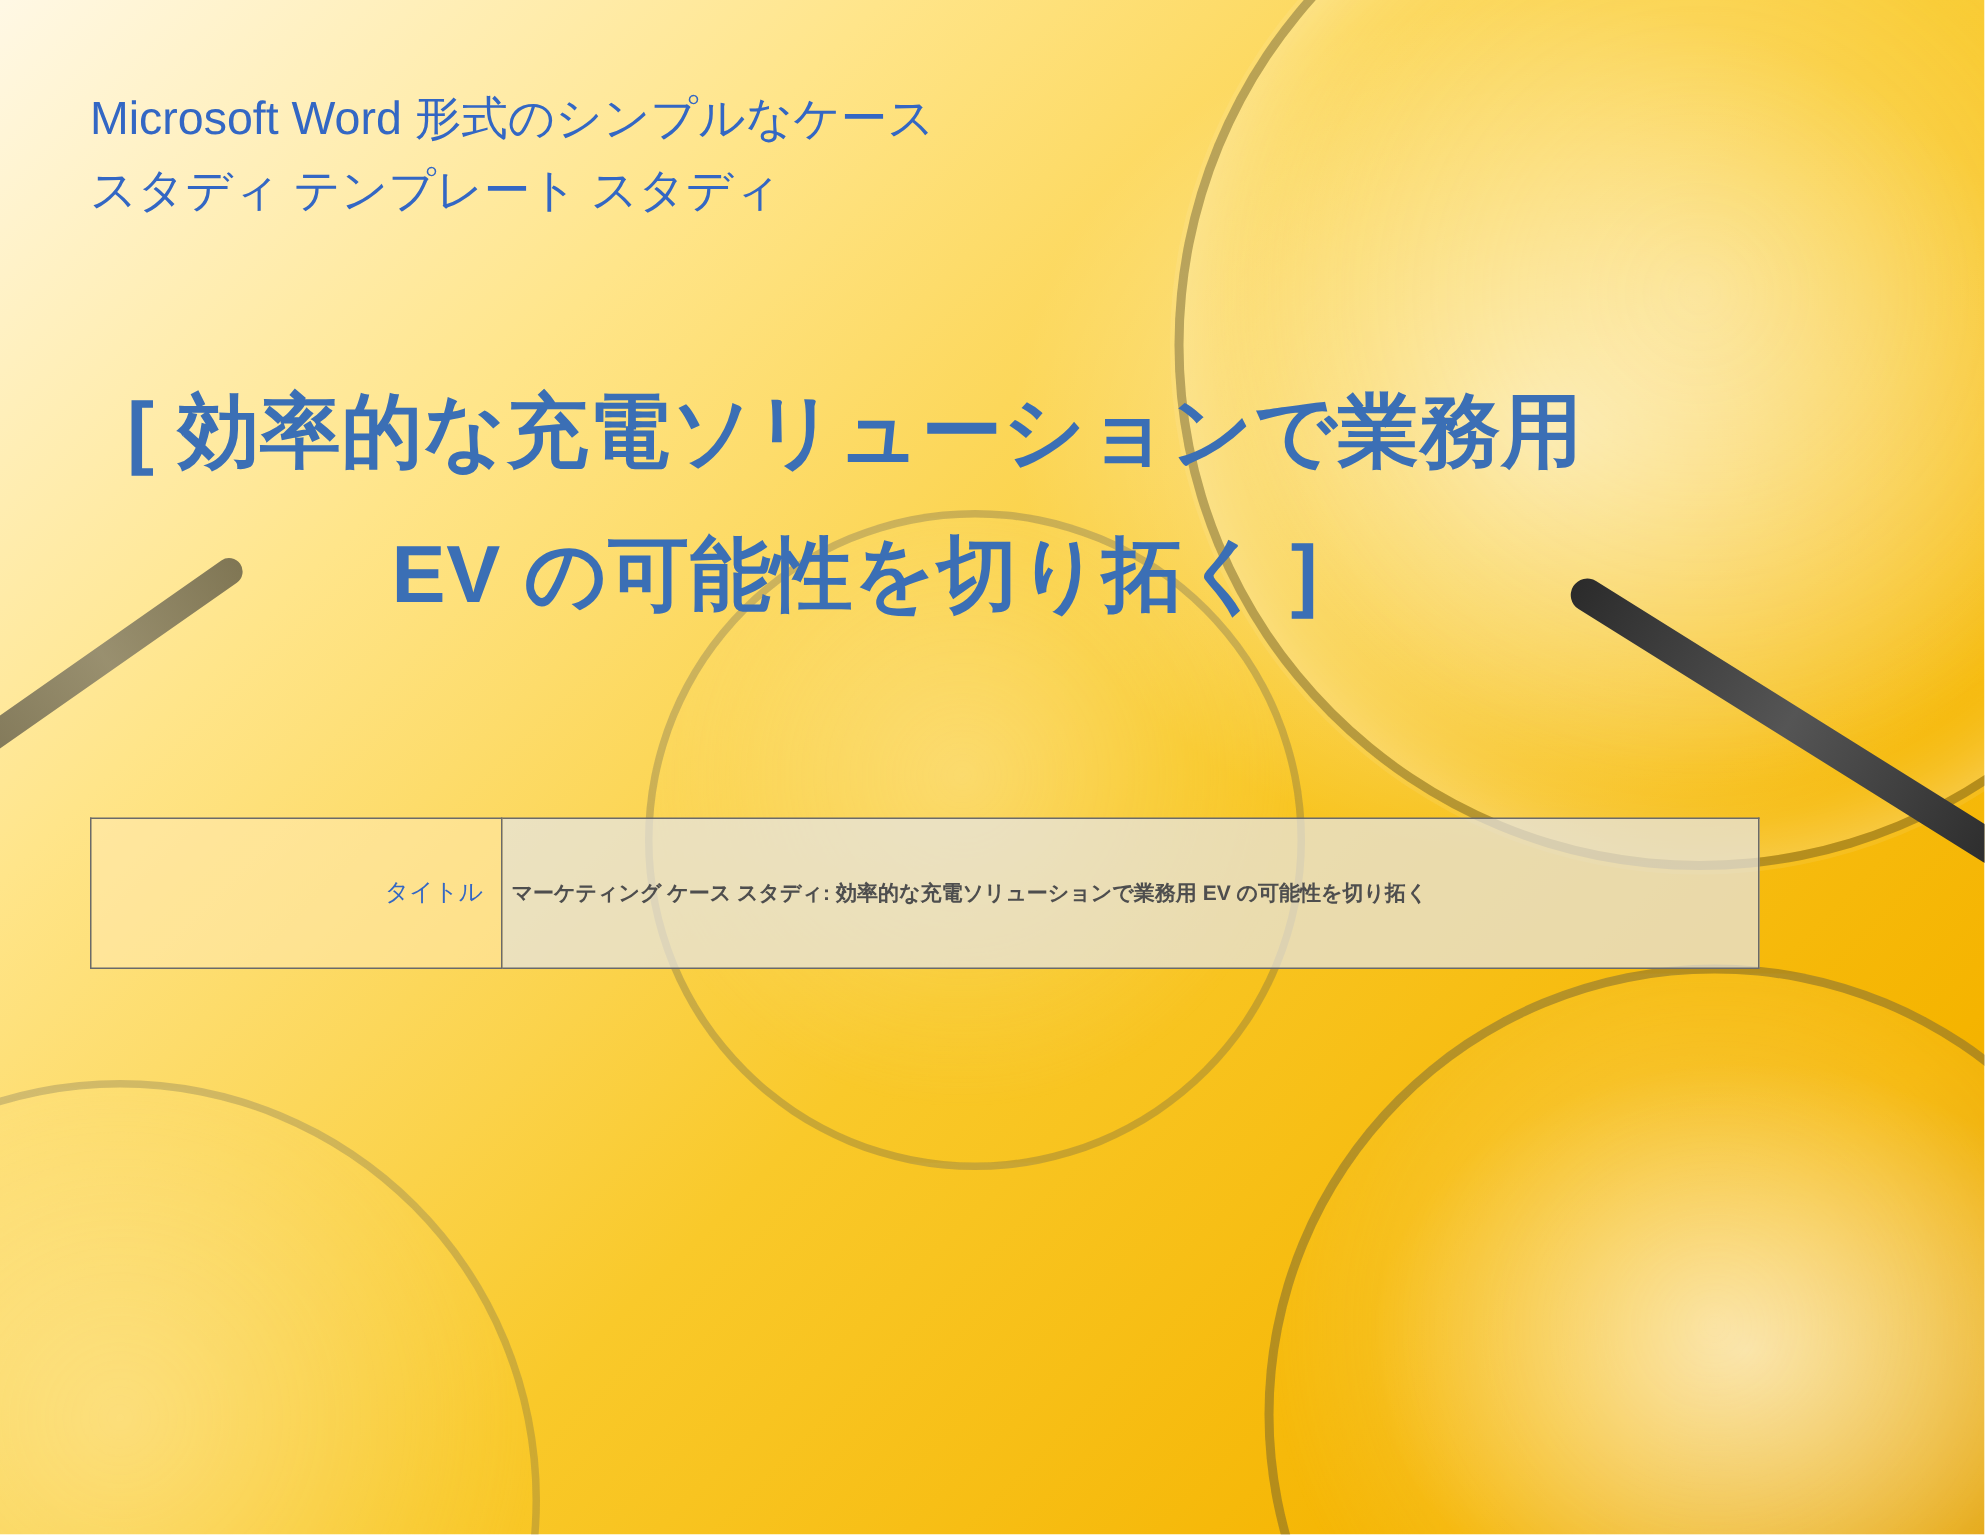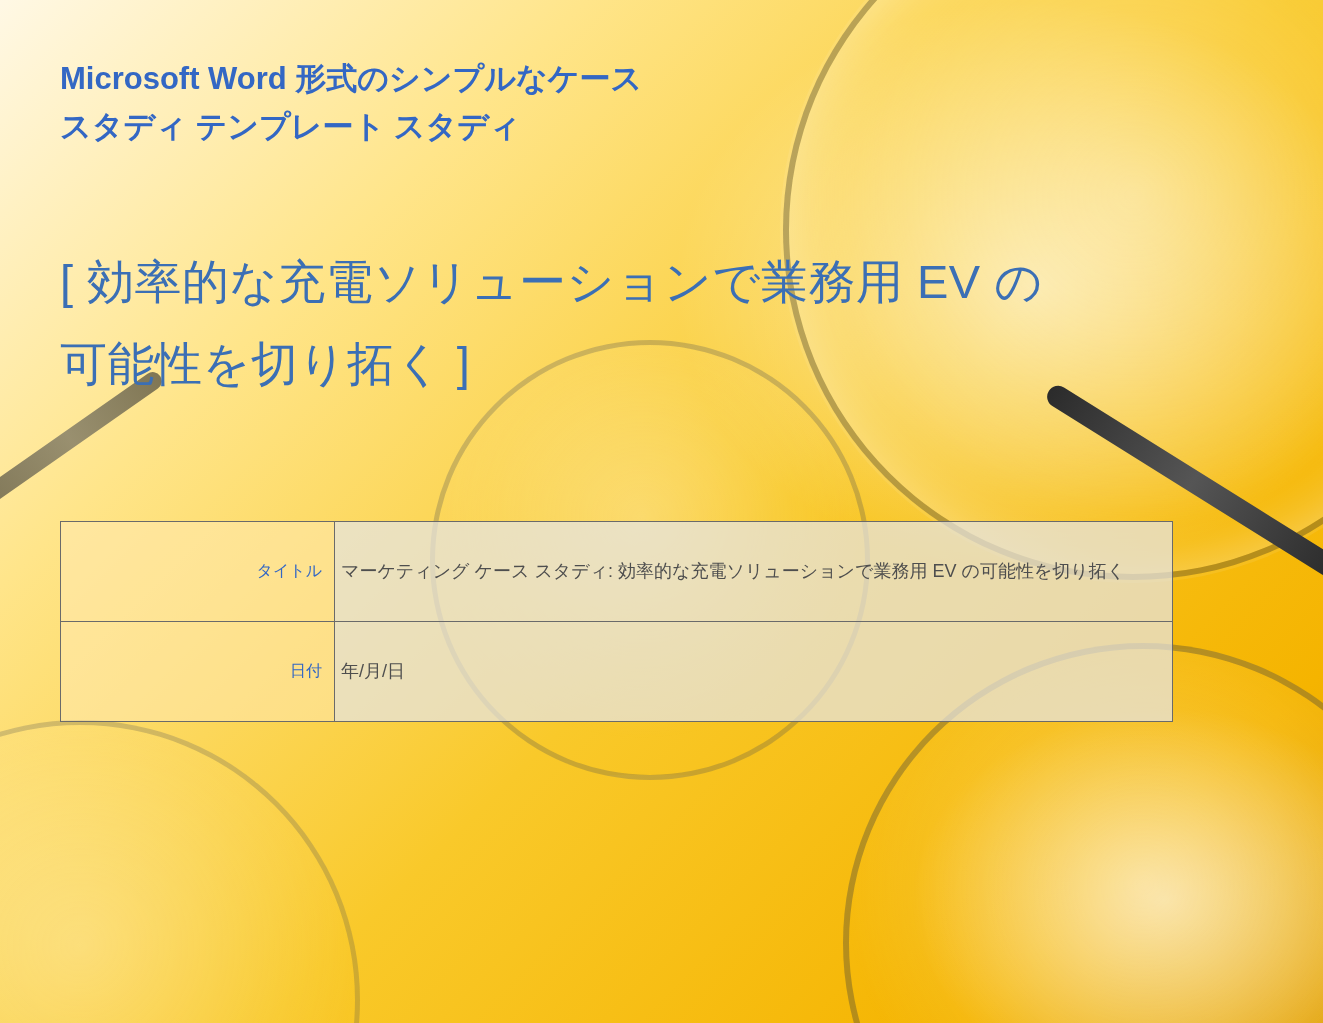--- a/index.html
+++ b/index.html
@@ -38,34 +38,35 @@
       border: 6px solid rgba(60,60,60,0.35);
     }
     .handle { position: absolute; background: linear-gradient(90deg,#2b2b2b,#555,#2b2b2b); border-radius: 14px; pointer-events: none; }
     .handle.h1 { width: 340px; height: 22px; right: -40px; top: 470px; transform: rotate(32deg); }
     .handle.h2 { width: 220px; height: 18px; left: -40px; top: 430px; transform: rotate(-35deg); opacity:0.6; }
 
     .content { position: relative; z-index: 5; padding: 55px 60px; }
 
     .doc-title {
       color: #3367c4;
-      font-weight: 700;
+      font-weight: 400;
       font-size: 31px;
       line-height: 1.55;
       max-width: 780px;
     }
 
     .case-title {
       margin-top: 90px;
       color: #3b6fb5;
-      font-weight: 400;
-      font-size: 47px;
+      font-weight: 700;
+      font-size: 54px;
       line-height: 1.75;
       max-width: 1020px;
       letter-spacing: 0.5px;
+      text-align: center;
     }
 
     .meta-table {
       margin-top: 115px;
       width: 1113px;
       border-collapse: collapse;
       background: transparent;
     }
     .meta-table td {
       border: 1px solid #6a6a6a;
@@ -78,22 +79,22 @@
       background: rgba(255, 233, 179, 0.55);
       text-align: right;
       color: #3367c4;
       font-size: 16px;
       font-weight: 500;
       padding-right: 12px;
     }
     .meta-table .value-cell {
       background: rgba(228, 228, 228, 0.72);
       color: #4e4e4e;
-      font-size: 18px;
-      font-weight: 400;
+      font-size: 14px;
+      font-weight: 700;
     }
   </style>
 </head>
 <body>
 
 <div class="page">
 
   <div class="mag lens1"></div>
   <div class="mag lens2"></div>
   <div class="mag lens3"></div>
@@ -109,21 +110,17 @@
     </h1>
 
     <h2 class="case-title">[ 効率的な充電ソリューションで業務用 EV の可能性を切り拓く ]</h2>
 
     <table class="meta-table">
       <tbody>
         <tr>
           <td class="label-cell">タイトル</td>
           <td class="value-cell">マーケティング ケース スタディ: 効率的な充電ソリューションで業務用 EV の可能性を切り拓く</td>
         </tr>
-        <tr>
-          <td class="label-cell">日付</td>
-          <td class="value-cell">年/月/日</td>
-        </tr>
       </tbody>
     </table>
 
   </div>
 </div>
 
 </body></html>

